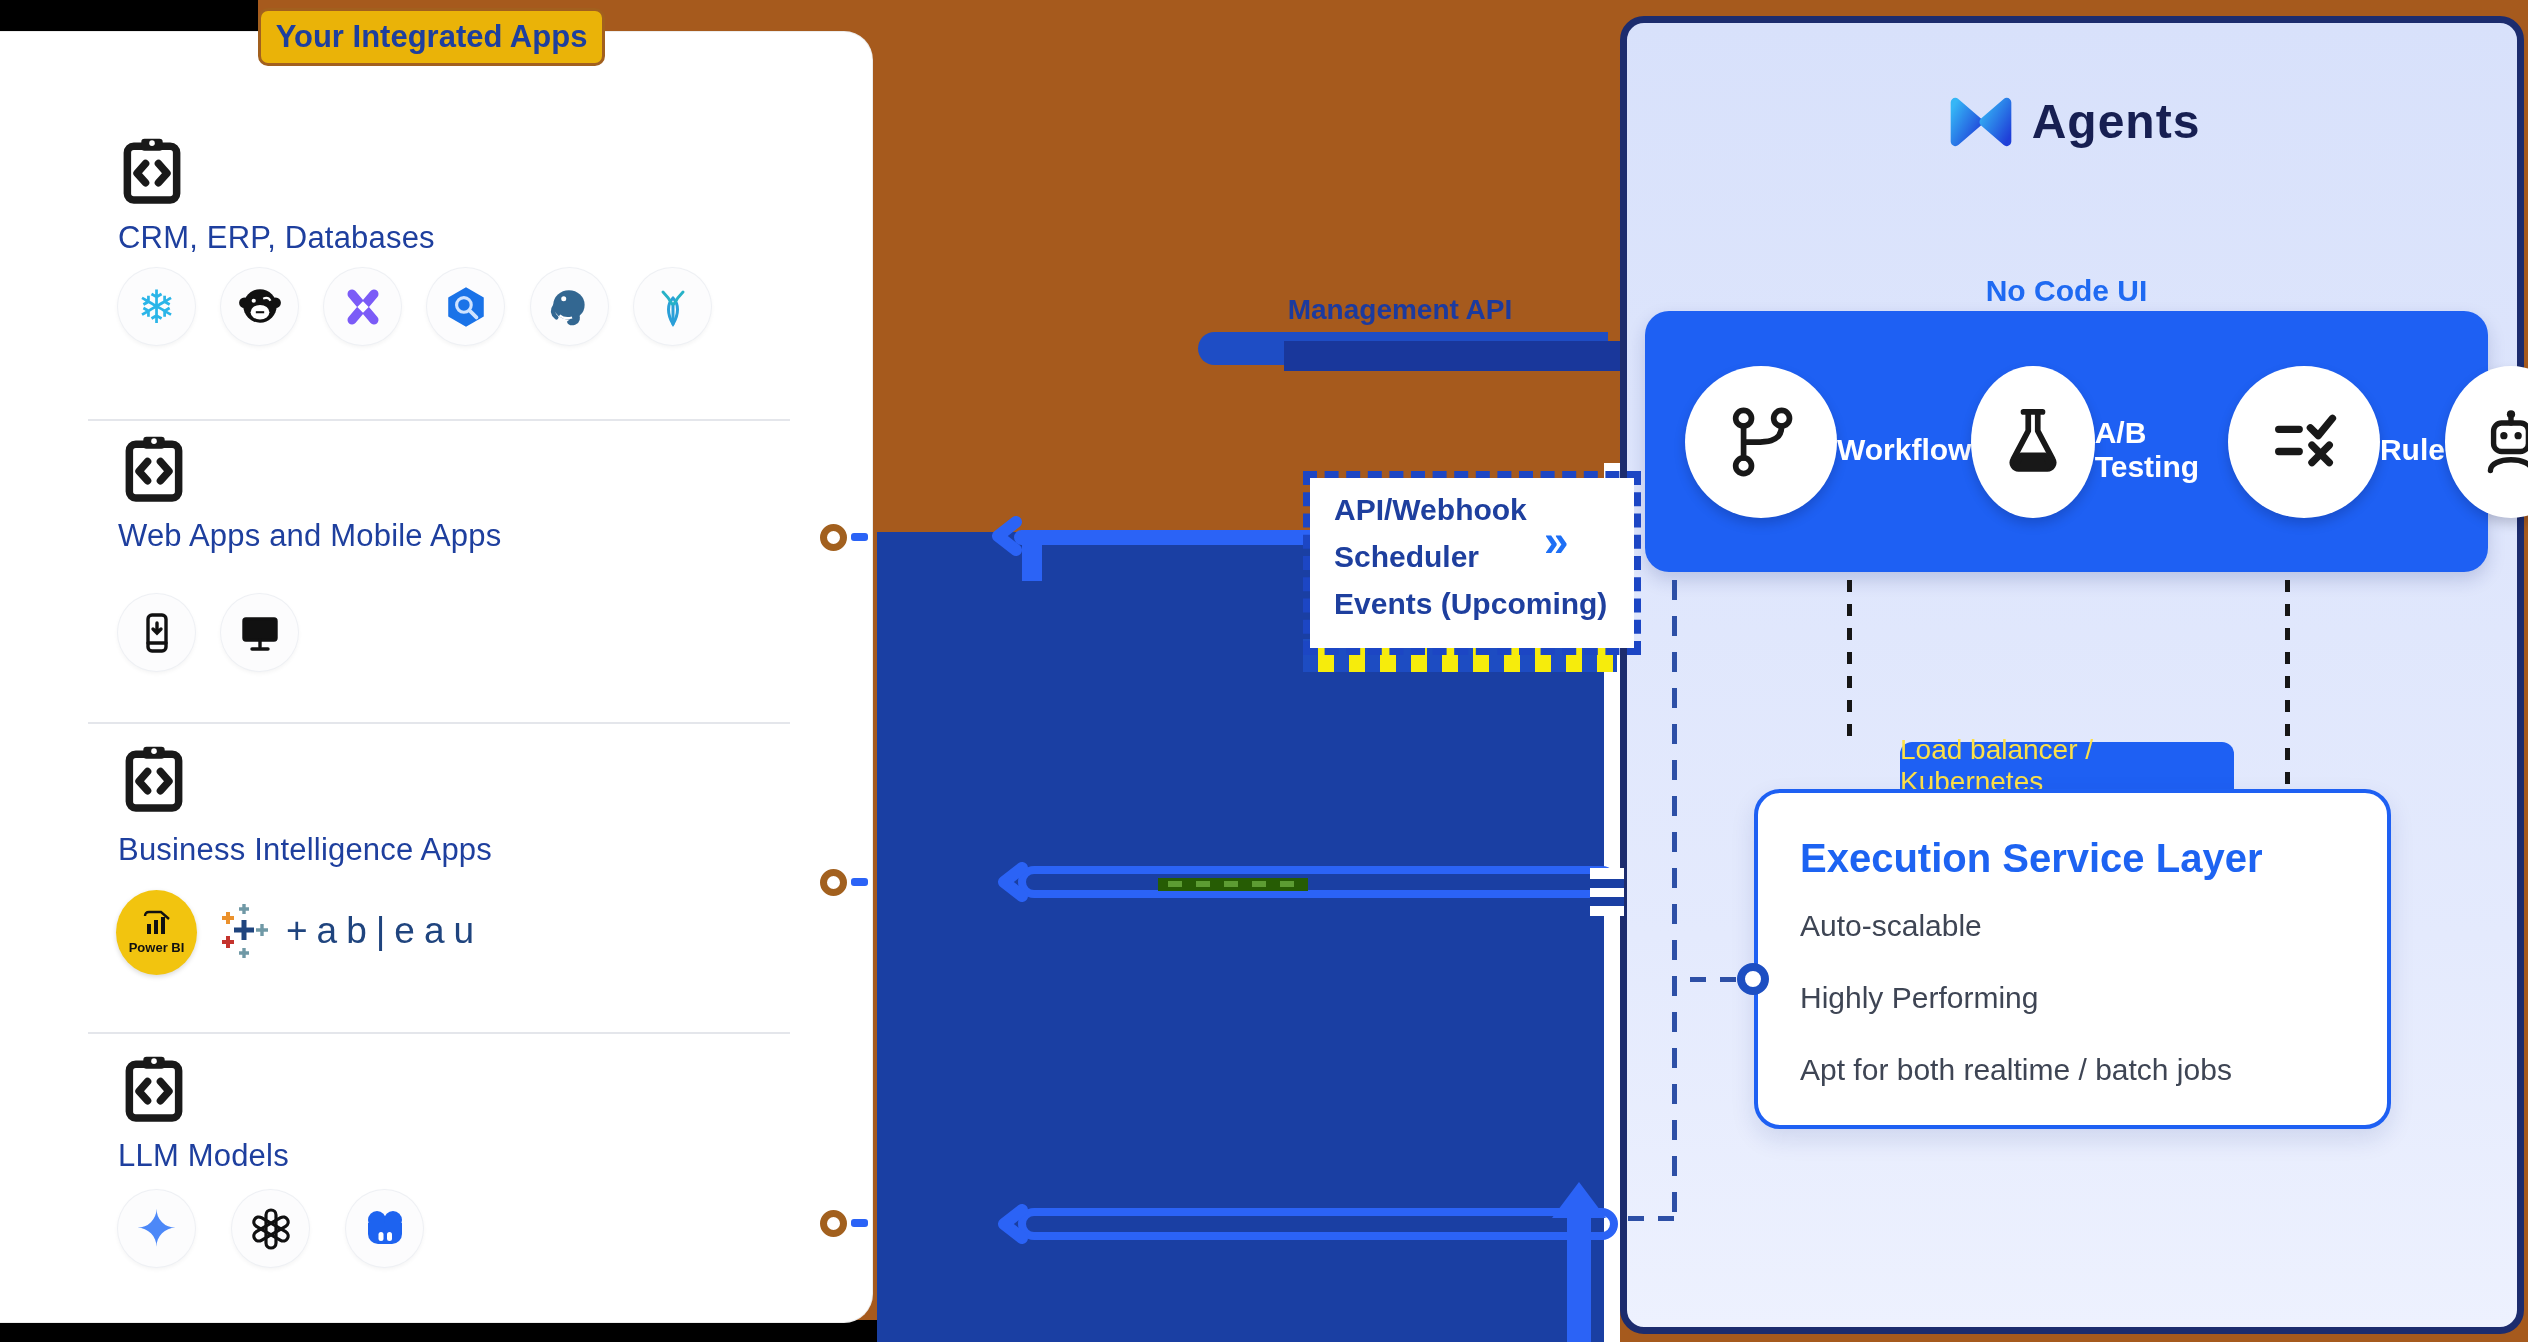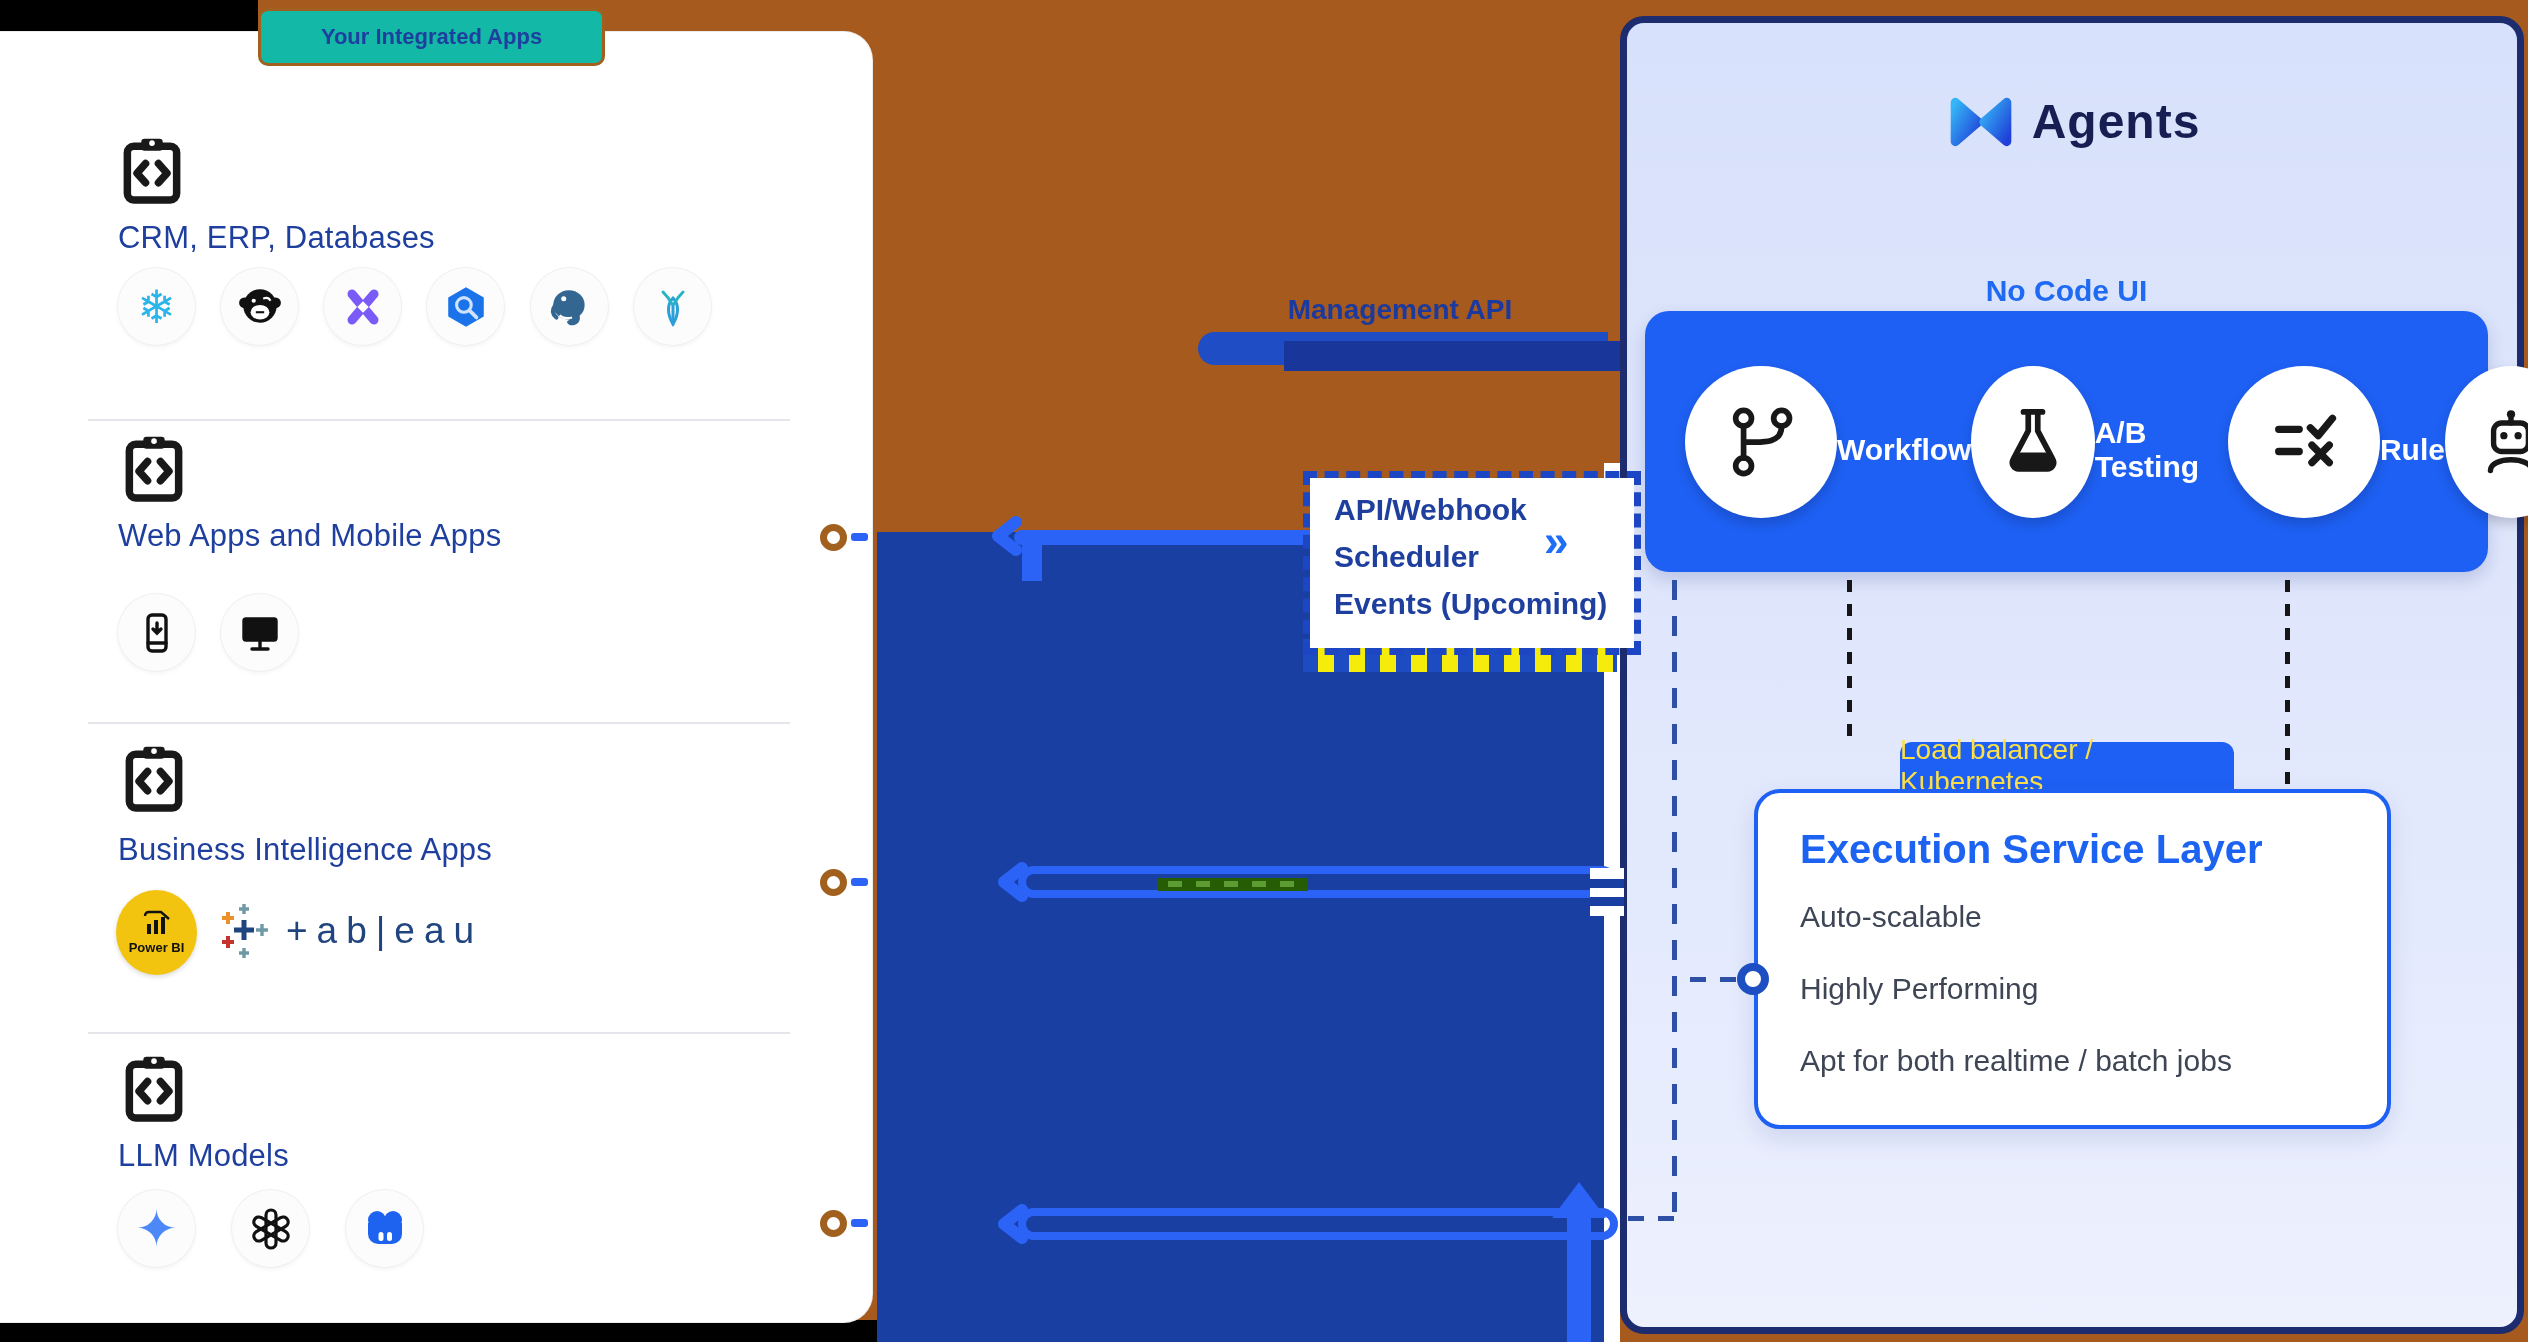--- a/index.html
+++ b/index.html
@@ -3,23 +3,23 @@
 <meta charset="utf-8">
 <style>
   html,body{margin:0;padding:0;background:#000;}
   #canvas{position:relative;width:2528px;height:1342px;background:#a65a1d;overflow:hidden;
           font-family:"Liberation Sans",sans-serif;}
   .abs{position:absolute;}
   
   .blk-tl{left:0;top:0;width:258px;height:34px;background:#000;}
   .blk-bot{left:0;top:1320px;width:878px;height:22px;background:#000;}
   
-  .badge{left:258px;top:8px;width:347px;height:58px;background:#14b8a6;border:3px solid #a2601e;
+  .badge{left:258px;top:8px;width:347px;height:58px;background:#eab308;border:3px solid #a2601e;
          border-radius:10px;display:flex;align-items:center;justify-content:center;
-         font-size:22px;font-weight:bold;color:#1e3f9e;box-sizing:border-box;z-index:30;}
+         font-size:31px;font-weight:bold;color:#1e3f9e;box-sizing:border-box;z-index:30;}
   
   .left-card{left:0;top:32px;width:872px;height:1290px;background:#fff;border-radius:0 28px 28px 0;
              box-shadow:0 0 0 1px #ececec;z-index:5;}
   .sec-title{position:absolute;left:118px;font-size:31px;font-weight:normal;color:#1e3f9e;letter-spacing:.2px;}
   .divider{position:absolute;left:88px;width:702px;height:2px;background:#e4e6eb;}
   .tile{position:absolute;width:77px;height:77px;border-radius:50%;background:#fcfcfd;
         box-shadow:0 0 0 1px #eef0f4, 0 2px 5px rgba(0,0,0,.06);
         display:flex;align-items:center;justify-content:center;}
   .clip{position:absolute;}
   
@@ -78,21 +78,21 @@
               background:repeating-linear-gradient(180deg,#161616 0 12px,transparent 12px 24px);}
   .dashv-blk2{left:2285px;top:580px;width:5px;height:208px;z-index:11;
               background:repeating-linear-gradient(180deg,#161616 0 12px,transparent 12px 24px);}
   .node{left:1737px;top:963px;width:32px;height:32px;border:8px solid #1d4fc2;border-radius:50%;
         background:#fff;box-sizing:border-box;z-index:14;}
   .lb-tab{left:1900px;top:742px;width:334px;height:48px;background:#1e60f3;border-radius:12px 12px 0 0;
           display:flex;align-items:center;justify-content:center;font-size:28px;color:#fde047;z-index:12;}
   .exec-card{left:1754px;top:789px;width:637px;height:340px;background:#fff;border:4px solid #1e60f3;
              border-radius:26px;box-sizing:border-box;z-index:13;padding:34px 42px;
              box-shadow:0 10px 24px rgba(20,40,120,.12);}
-  .exec-title{font-size:40px;font-weight:bold;color:#1d63f2;margin:0 0 28px 0;}
+  .exec-title{font-size:40px;font-weight:bold;color:#1d63f2;margin:9px 0 28px 0;}
   .exec-item{font-size:30px;color:#3e4554;margin-bottom:38px;}
   .pbi{width:81px;height:85px;border-radius:50%;background:#f2c40f;display:flex;flex-direction:column;
        align-items:center;justify-content:center;box-shadow:0 2px 5px rgba(0,0,0,.15);}
   .pbi-label{font-size:13px;font-weight:bold;color:#111;margin-top:2px;}
   .tabl-word{font-size:37px;color:#1f447e;letter-spacing:9px;font-weight:500;}
   .glyph{line-height:1;}
 </style>
 </head>
 <body>
 

